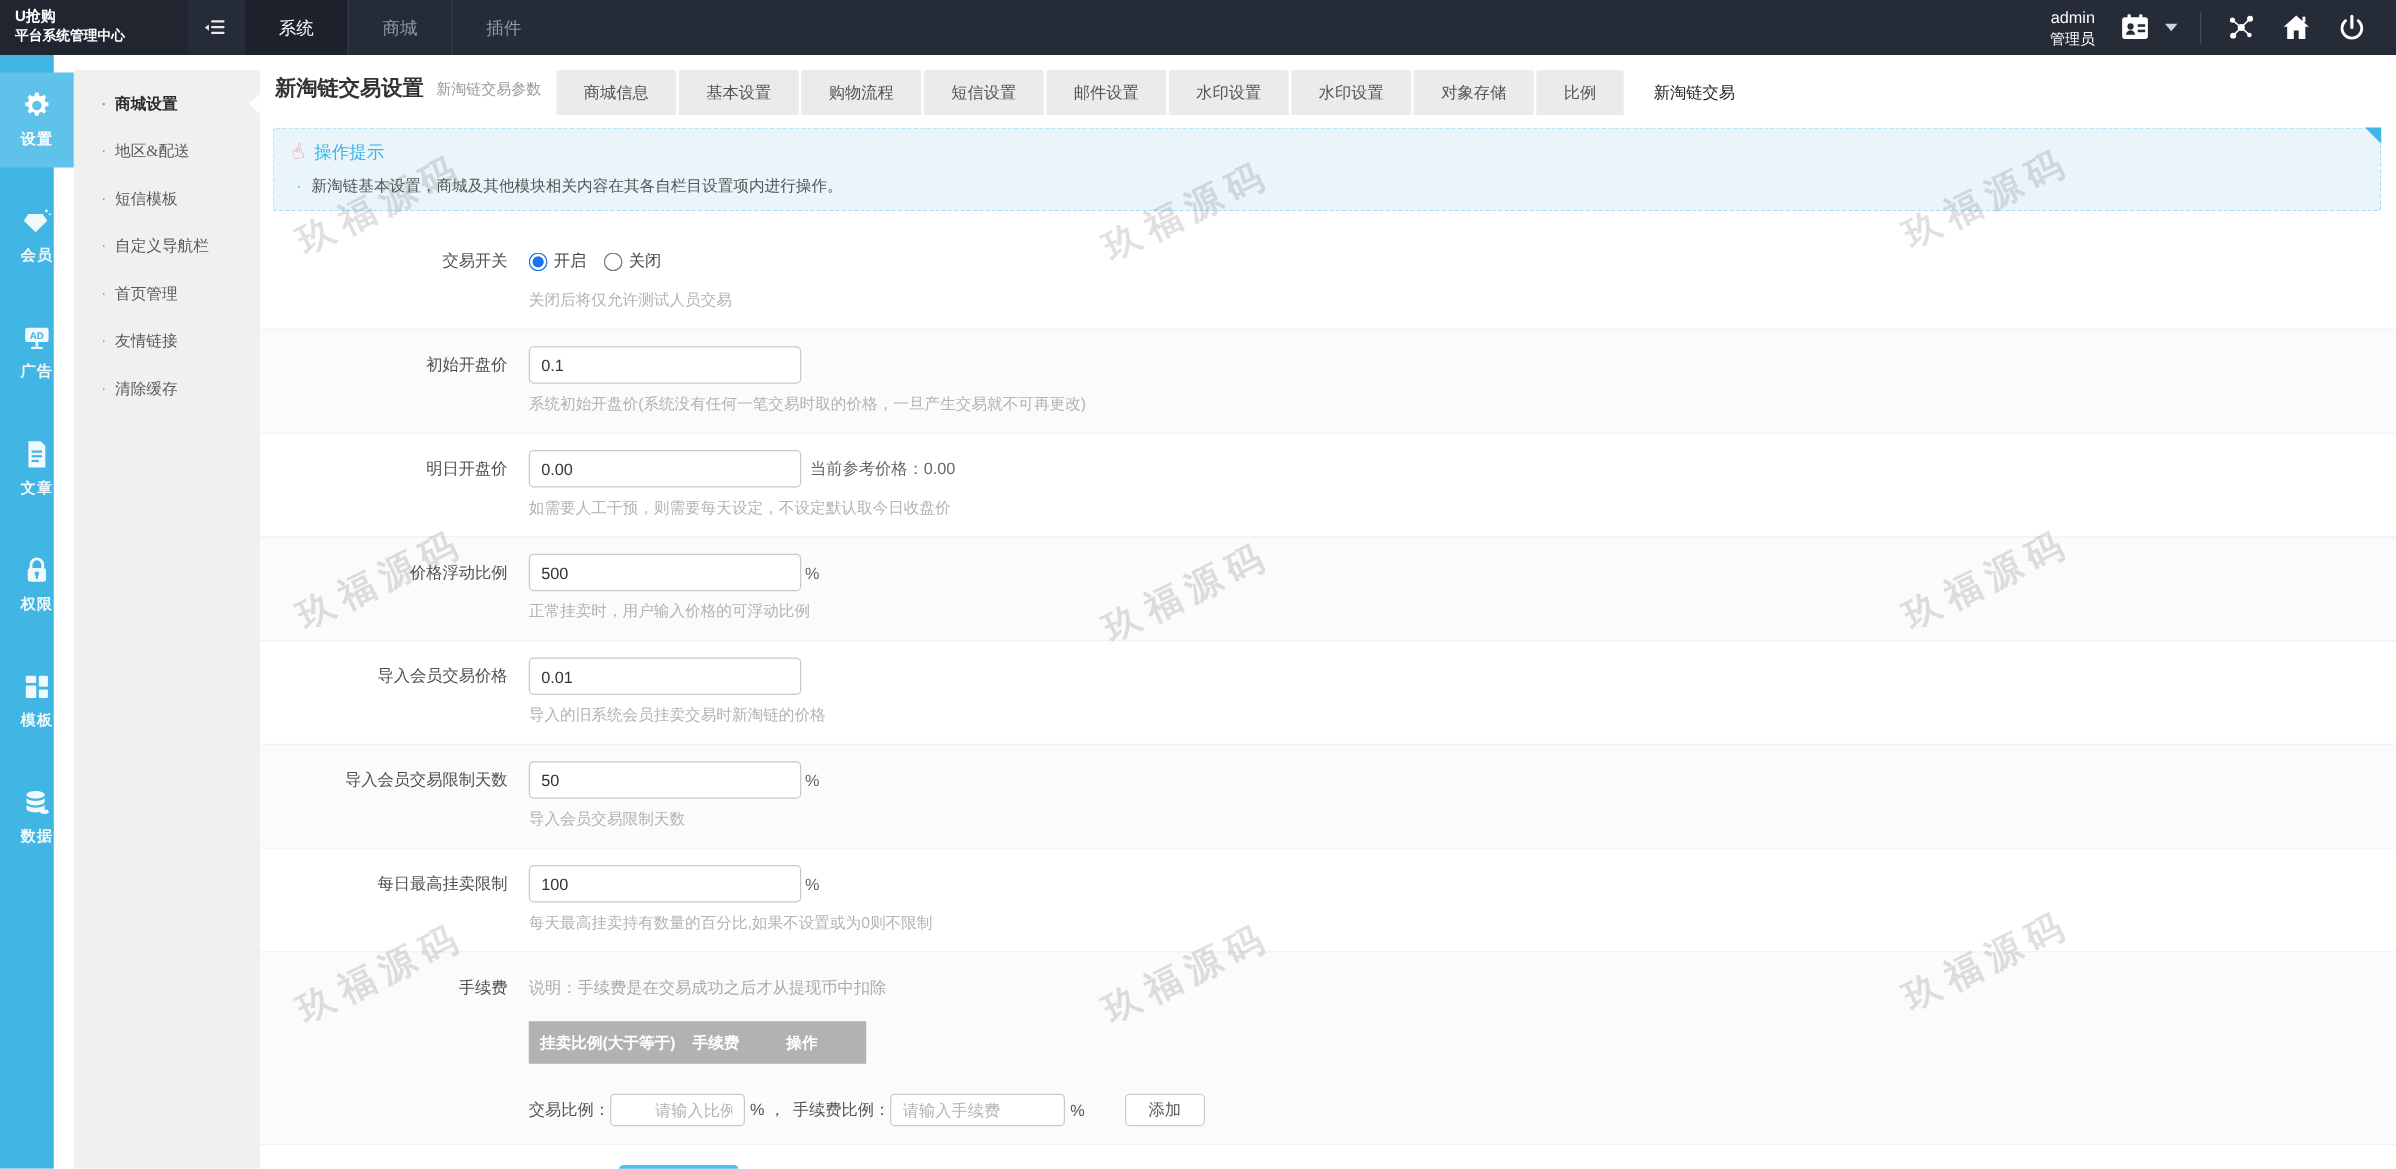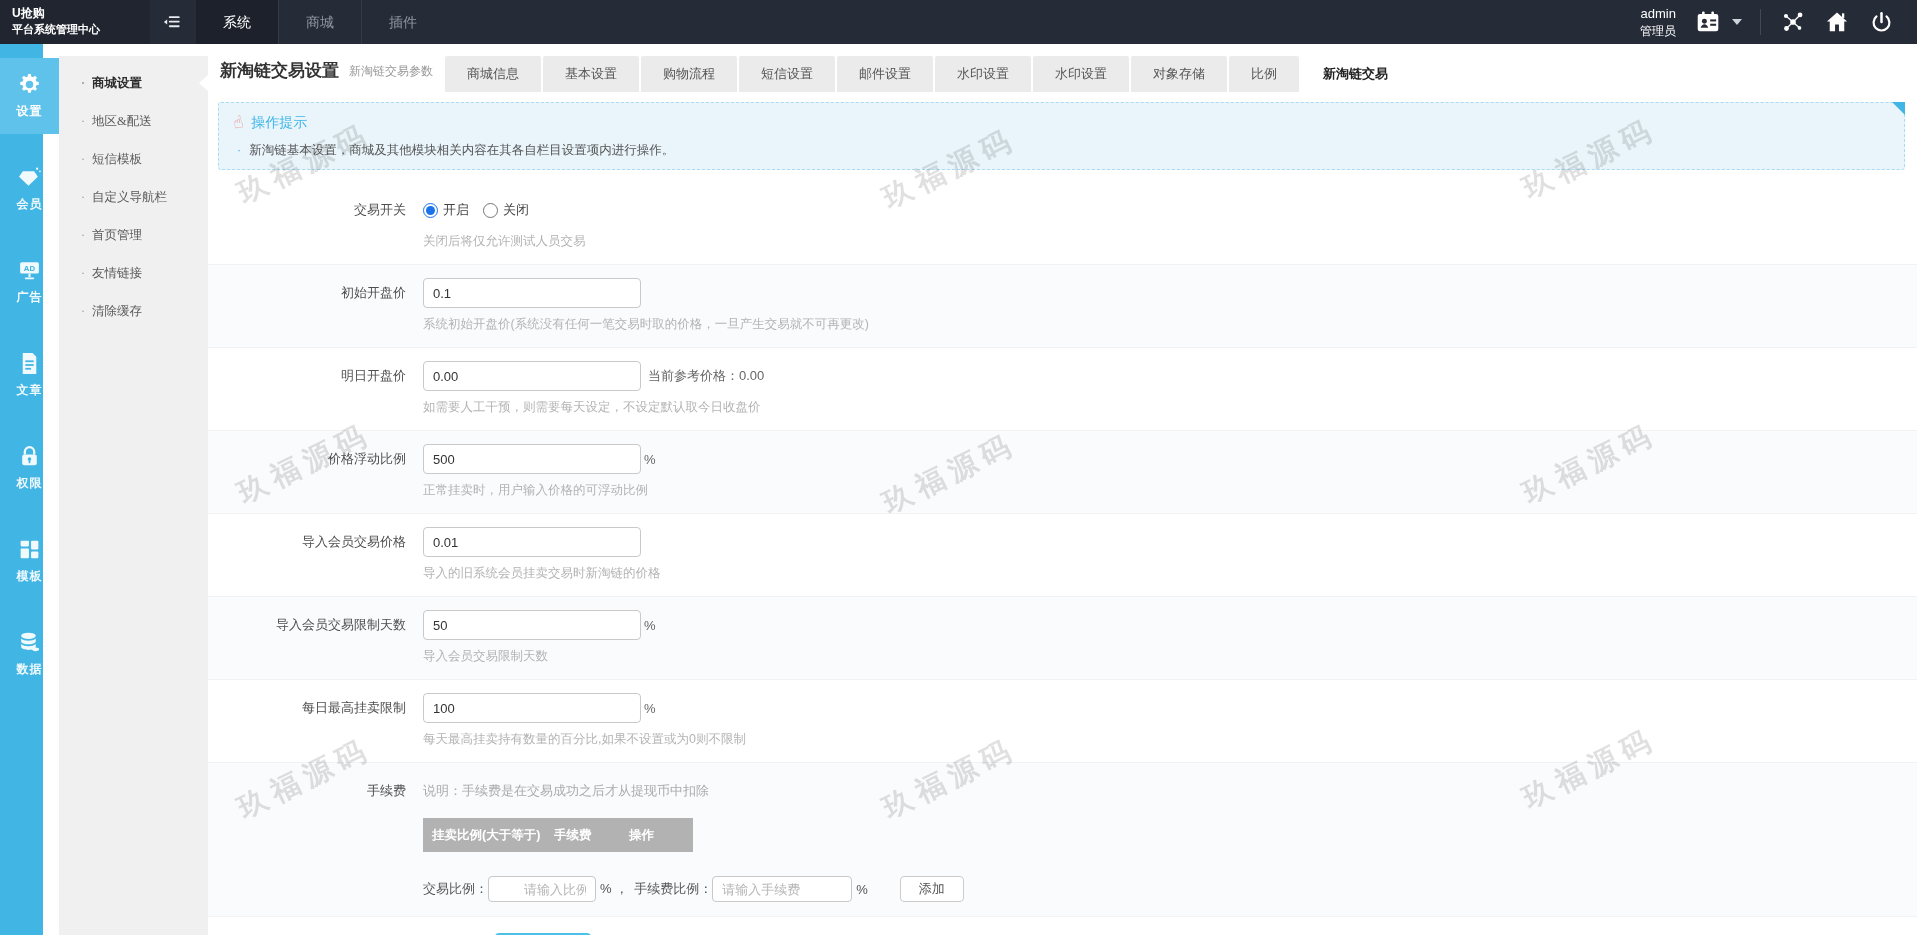--- a/index.html
+++ b/index.html
@@ -42,21 +42,21 @@
   .submenu::before { content:""; position:absolute; left:-15px; top:22px; border:8px solid transparent; border-right:9px solid #f0f0f0; border-left:none; }
 
   
   .content { position:absolute; top:44px; left:208px; right:0; bottom:0; background:#fff; z-index:10; }
 
   .content-header { display:flex; align-items:flex-end; padding:0 0 0 12px; height:48px; }
   .page-title { font-size:17px; font-weight:bold; color:#333; margin-bottom:10px; }
   .page-subtitle { font-size:12px; color:#9a9a9a; margin:0 0 12px 10px; }
   .tabs { display:flex; margin-left:12px; }
   .tab { height:36px; line-height:36px; padding:0 22px; background:#ebebeb; color:#555; font-size:13px; margin-right:2px; cursor:pointer; border-radius:2px 2px 0 0; }
-  .tab.active { background:#ffffff; color:#222; font-weight:bold; }
+  .tab.active { background:#ffffff; color:#222; font-weight:normal; }
 
   .tip-box { position:relative; margin:10px 12px 0 10px; background:#e9f5fb; border:1px dashed #a9dcf4; border-radius:3px; padding:9px 14px 10px; }
   .tip-box::after { content:""; position:absolute; top:-1px; right:-1px; border-top:13px solid #41b5e3; border-left:13px solid transparent; }
   .tip-title { display:flex; align-items:center; font-size:14px; color:#3cb4e8; }
   .hand-icon { color:#ef8d8d; font-size:17px; margin-right:8px; transform:rotate(-12deg); display:inline-block; }
   .tip-line { font-size:12.5px; color:#555; margin:9px 0 0 4px; }
   .tip-line .dot { color:#3cb4e8; margin-right:8px; }
 
   
   .form-rows { margin-top:12px; }

